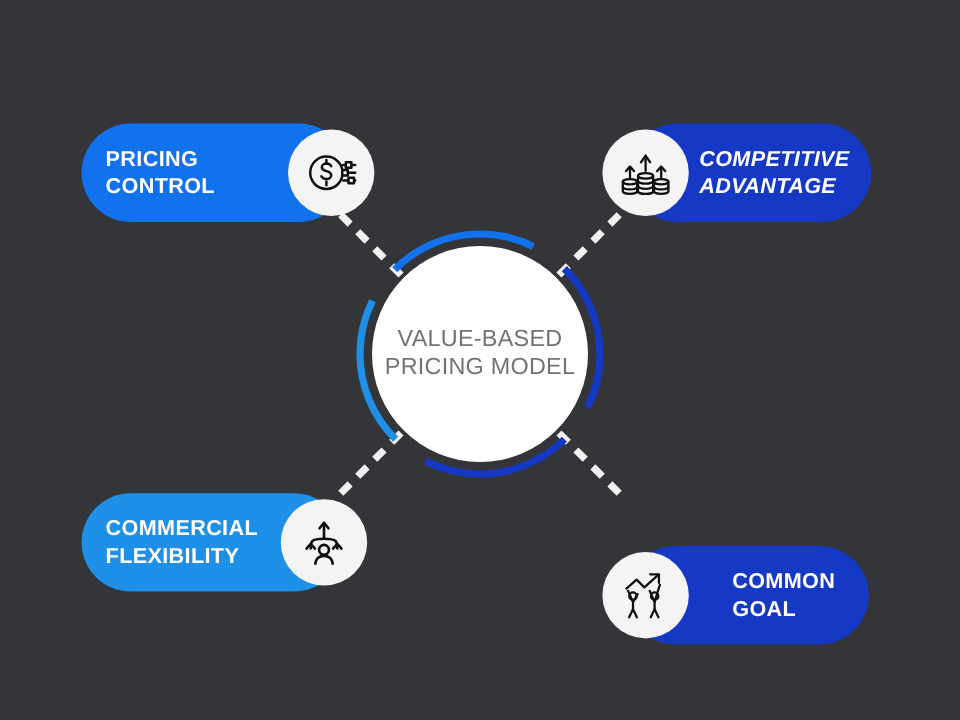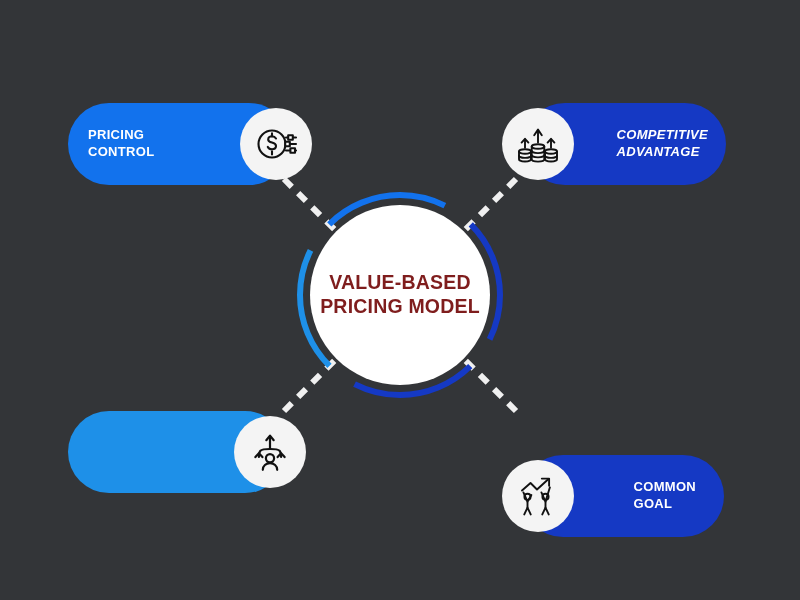--- a/index.html
+++ b/index.html
@@ -46,38 +46,38 @@
     width: 180px;
     height: 180px;
     border-radius: 50%;
     background: #ffffff;
     display: flex;
     align-items: center;
     justify-content: center;
   }
   .center-label {
     text-align: center;
-    color: #7f1d1d;
+    color: #737373;
     font-size: 19.5px;
-    font-weight: bold;
+    font-weight: normal;
     line-height: 1.22;
     letter-spacing: 0.2px;
     white-space: pre-line;
   }
   .pill {
     position: absolute;
     height: 82px;
     border-radius: 41px;
     display: flex;
     align-items: center;
     box-sizing: border-box;
   }
   .pill-label {
     color: #ffffff;
-    font-size: 13px;
+    font-size: 18px;
     font-weight: bold;
     line-height: 1.28;
     letter-spacing: 0.3px;
     white-space: pre-line;
   }
   .icon-badge {
     position: absolute;
     width: 72px;
     height: 72px;
     border-radius: 50%;
@@ -202,20 +202,22 @@
 
         <path d="M37 27.8v-8.4"></path>
         <path d="M33.6 22.6 37 18.8l3.4 3.8"></path>
       </svg>
     </div>
     <div class="pill-label">COMPETITIVE
 ADVANTAGE</div>
   </div>
 
   <div class="pill" id="pill-commercial-flexibility">
+    <div class="pill-label">COMMERCIAL
+FLEXIBILITY</div>
     <div class="icon-badge">
       <svg width="48" height="48" viewBox="0 0 48 48" fill="none" stroke="#111" stroke-width="2.2" stroke-linecap="round" stroke-linejoin="round">
 
         <path d="M24 21V8.5"></path>
         <path d="M20.3 12.2 24 7.6l3.7 4.6"></path>
 
         <path d="M24 21c-4.8 0-7.8 0-9.6 1.8C12.9 24.4 12.9 26.3 12.9 29"></path>
         <path d="M9.4 25.7 12.9 21.8 16.4 25.7" transform="translate(0 3.4)"></path>
 
         <path d="M24 21c4.8 0 7.8 0 9.6 1.8 1.5 1.6 1.5 3.5 1.5 6.2"></path>

